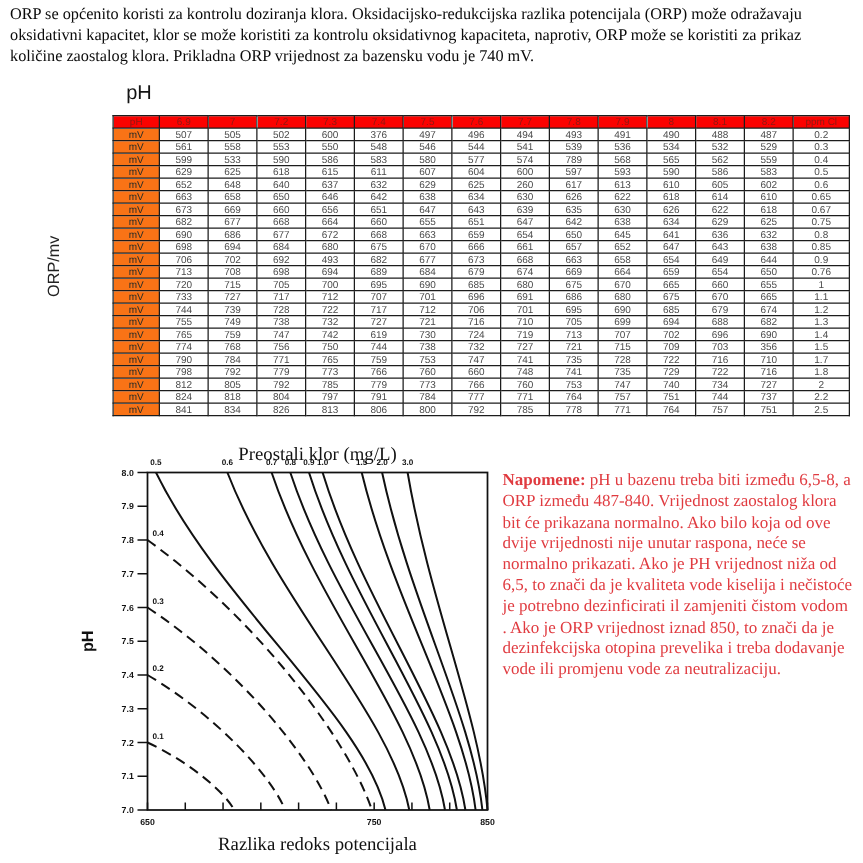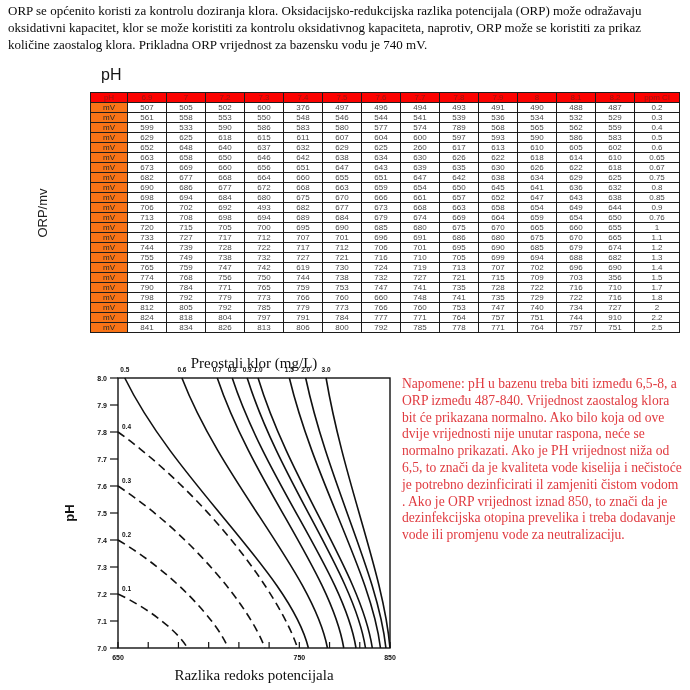--- a/index.html
+++ b/index.html
@@ -16,21 +16,21 @@
             table-layout:fixed;font-family:"Liberation Sans",sans-serif;
             font-size:8px;color:#4a4a4a;}
   table.orp th,table.orp td{border:1px solid #1c1c1c;text-align:center;
             padding:0;height:9px;line-height:9px;font-weight:normal;
             white-space:nowrap;overflow:hidden;}
   table.orp thead th{background:#fb0200;color:#8c1a12;}
   table.orp td.unit{background:#f97316;color:#1f2a2a;text-align:center;}
   .chart-svg{position:absolute;left:60px;top:350px;}
   .notes{position:absolute;left:402px;top:376px;width:280px;
          font-size:13.6px;line-height:16.8px;color:#e03b40;}
-  .notes .notes-title{font-weight:normal;}
+  .notes .notes-title{font-weight:bold;}
   svg text{font-family:"Liberation Sans",sans-serif;}
   svg text.serif{font-family:"Liberation Serif",serif;}
 </style>
 </head>
 <body>
 
 <div class="intro">ORP se općenito koristi za kontrolu doziranja klora. Oksidacijsko-redukcijska razlika potencijala (ORP) može odražavaju oksidativni kapacitet, klor se može koristiti za kontrolu oksidativnog kapaciteta, naprotiv, ORP može se koristiti za prikaz količine zaostalog klora. Prikladna ORP vrijednost za bazensku vodu je 740 mV.</div>
 
 <div class="ph-title">pH</div>
 
@@ -438,21 +438,21 @@
         <td>804</td>
         <td>797</td>
         <td>791</td>
         <td>784</td>
         <td>777</td>
         <td>771</td>
         <td>764</td>
         <td>757</td>
         <td>751</td>
         <td>744</td>
-        <td>910</td>
+        <td>737</td>
         <td>2.2</td>
       </tr>
       <tr>
         <td class="unit">mV</td>
         <td>841</td>
         <td>834</td>
         <td>826</td>
         <td>813</td>
         <td>806</td>
         <td>800</td>

